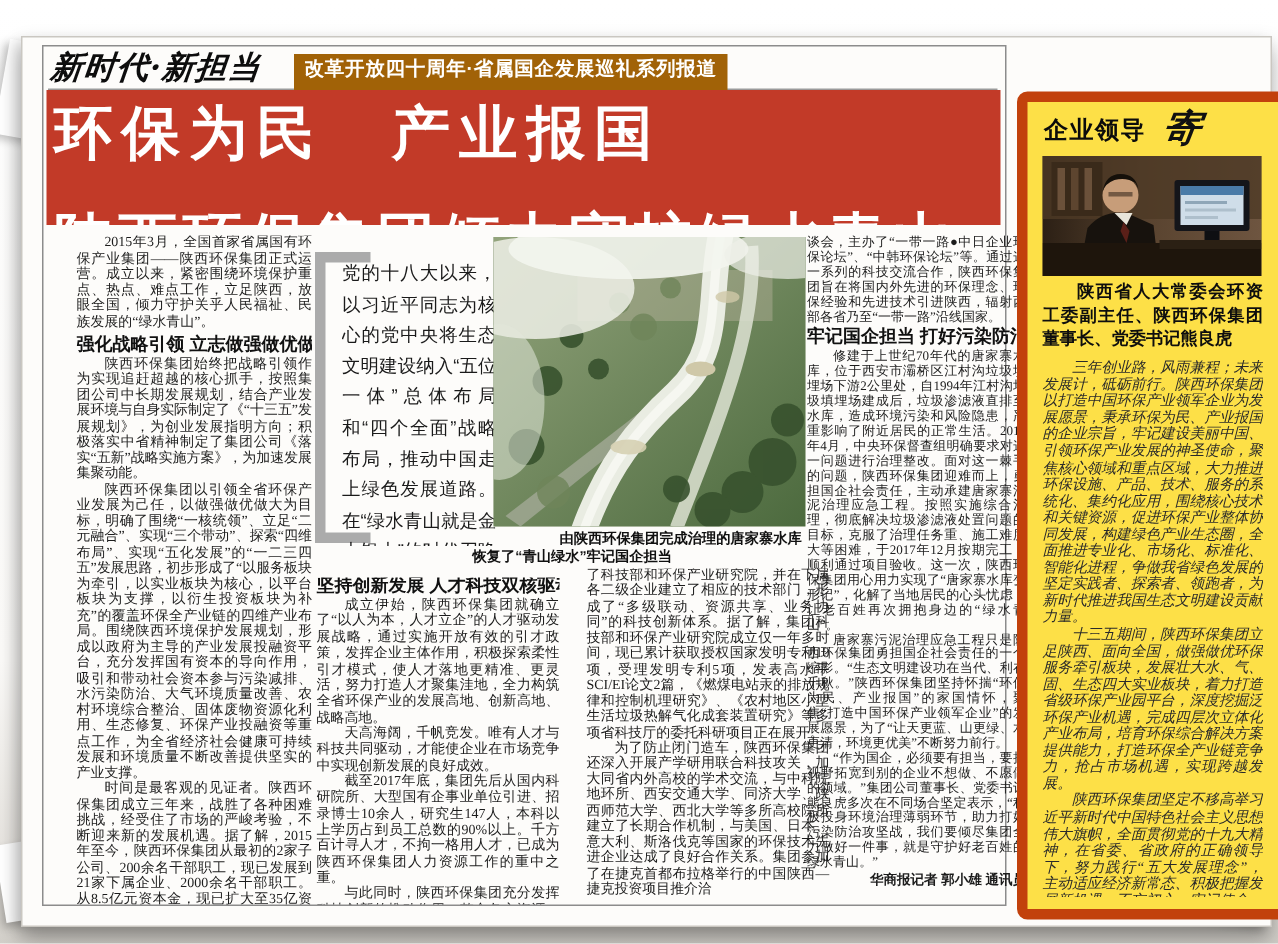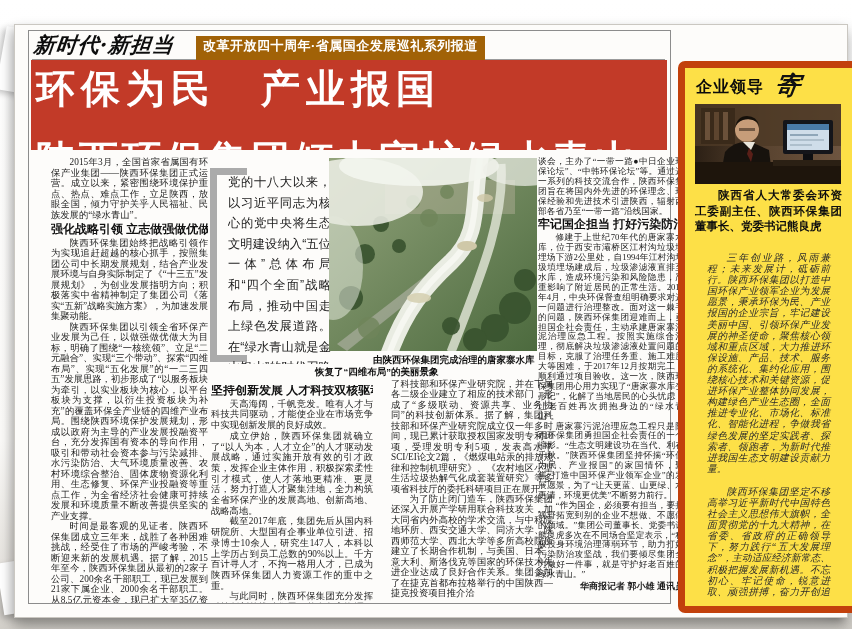--- a/index.html
+++ b/index.html
@@ -72,21 +72,21 @@
     font-weight:bold;font-size:16px;color:#0b0b0b;letter-spacing:1px;}
   .sb-script{position:absolute;left:88px;top:1px;font-family:"DejaVu Serif",serif;
     font-weight:bold;font-style:italic;font-size:25px;letter-spacing:9px;color:#111;
     transform:skewX(-8deg);}
   .sb-photo{position:absolute;left:10px;top:36px;width:146px;height:80px;background:#4a3829;overflow:hidden;}
   .sb-caption{position:absolute;left:10px;top:120px;width:147px;
     font-family:"Liberation Sans",sans-serif;font-weight:bold;font-size:11.5px;line-height:15.5px;
     text-indent:2em;text-align:justify;color:#0e0e0e;}
   .sb-body{position:absolute;left:10px;top:172px;width:147px;height:358px;
     font-style:italic;font-size:9.8px;line-height:11.1px;text-align:justify;color:#2a2a2a;overflow:hidden;}
-  .sb-body p{margin:12px;text-indent:2em;font-style:italic;}
+  .sb-body p{margin:0;text-indent:2em;font-style:italic;}
 </style>
 </head>
 <body>
 
 <div class="under-sheet us-tl"></div>
 <div class="under-sheet us-bl"></div>
 <div class="under-sheet us-br"></div>
 
 <div class="page">
 
@@ -146,26 +146,26 @@
             <circle cx="84" cy="44" r="7"></circle>
             <circle cx="40" cy="170" r="11"></circle>
             <circle cx="118" cy="34" r="7"></circle>
         </g>
         <ellipse cx="28" cy="34" rx="66" ry="34" fill="#eef0e8" opacity="0.85"></ellipse>
         <ellipse cx="90" cy="8" rx="80" ry="20" fill="#f3f5ee" opacity="0.9"></ellipse>
         <ellipse cx="4" cy="110" rx="30" ry="52" fill="#e2e7da" opacity="0.55"></ellipse>
         <ellipse cx="196" cy="12" rx="42" ry="16" fill="#eef0e8" opacity="0.7"></ellipse>
       </svg>
     </div>
-    <div class="caption">由陕西环保集团完成治理的唐家寨水库恢复了“四维布局”的美丽景象</div>
+    <div class="caption">由陕西环保集团完成治理的唐家寨水库恢复了“青山绿水”牢记国企担当</div>
 
     <div class="col c2">
       <div class="sub" style="margin-top:0">坚持创新发展 人才科技双核驱动</div>
+      <p>成立伊始，陕西环保集团就确立了“以人为本，人才立企”的人才驱动发展战略，通过实施开放有效的引才政策，发挥企业主体作用，积极探索柔性引才模式，使人才落地更精准、更灵活，努力打造人才聚集洼地，全力构筑全省环保产业的发展高地、创新高地、战略高地。</p>
       <p>天高海阔，千帆竞发。唯有人才与科技共同驱动，才能使企业在市场竞争中实现创新发展的良好成效。</p>
-      <p>成立伊始，陕西环保集团就确立了“以人为本，人才立企”的人才驱动发展战略，通过实施开放有效的引才政策，发挥企业主体作用，积极探索柔性引才模式，使人才落地更精准、更灵活，努力打造人才聚集洼地，全力构筑全省环保产业的发展高地、创新高地、战略高地。</p>
       <p>截至2017年底，集团先后从国内科研院所、大型国有企事业单位引进、招录博士10余人，研究生147人，本科以上学历占到员工总数的90%以上。千方百计寻人才，不拘一格用人才，已成为陕西环保集团人力资源工作的重中之重。</p>
       <p>与此同时，陕西环保集团充分发挥科技创新的推动作用，整合各方资源，成立</p>
     </div>
 
     <div class="col c3">
       <p style="text-indent:0">了科技部和环保产业研究院，并在下属各二级企业建立了相应的技术部门，形成了“多级联动、资源共享、业务协同”的科技创新体系。据了解，集团科技部和环保产业研究院成立仅一年多时间，现已累计获取授权国家发明专利10项，受理发明专利5项，发表高水平SCI/EI论文2篇，《燃煤电站汞的排放规律和控制机理研究》、《农村地区小型生活垃圾热解气化成套装置研究》等多项省科技厅的委托科研项目正在展开。</p>
       <p>为了防止闭门造车，陕西环保集团还深入开展产学研用联合科技攻关，加大同省内外高校的学术交流，与中科院地环所、西安交通大学、同济大学、陕西师范大学、西北大学等多所高校院所建立了长期合作机制，与美国、日本、意大利、斯洛伐克等国家的环保技术先进企业达成了良好合作关系。集团参加了在捷克首都布拉格举行的中国陕西—捷克投资项目推介洽</p>
     </div>
 
     <div class="col c4">
@@ -211,17 +211,18 @@
         <path d="M24,80 L30,48 Q40,36 56,38 L74,46 L78,80 Z" fill="#17120d"></path>
         <path d="M48,38 L56,46 L60,38 Z" fill="#e9e5da"></path>
         <path d="M54,44 L58,50 L56,58 L52,50 Z" fill="#5a1f18"></path>
         <rect x="0" y="58" width="146" height="22" fill="#1e150c"></rect>
         <rect x="78" y="56" width="68" height="6" fill="#2b2014"></rect>
       </svg>
     </div>
     <div class="sb-caption">陕西省人大常委会环资工委副主任、陕西环保集团董事长、党委书记熊良虎</div>
     <div class="sb-body">
       <p>三年创业路，风雨兼程；未来发展计，砥砺前行。陕西环保集团以打造中国环保产业领军企业为发展愿景，秉承环保为民、产业报国的企业宗旨，牢记建设美丽中国、引领环保产业发展的神圣使命，聚焦核心领域和重点区域，大力推进环保设施、产品、技术、服务的系统化、集约化应用，围绕核心技术和关键资源，促进环保产业整体协同发展，构建绿色产业生态圈，全面推进专业化、市场化、标准化、智能化进程，争做我省绿色发展的坚定实践者、探索者、领跑者，为新时代推进我国生态文明建设贡献力量。</p>
+      <p>十三五期间，陕西环保集团立足陕西、面向全国，做强做优环保服务牵引板块，发展壮大水、气、固、生态四大实业板块，着力打造省级环保产业园平台，深度挖掘泛环保产业机遇，完成四层次立体化产业布局，培育环保综合解决方案提供能力，打造环保全产业链竞争力，抢占市场机遇，实现跨越发展。</p>
       <p>陕西环保集团坚定不移高举习近平新时代中国特色社会主义思想伟大旗帜，全面贯彻党的十九大精神，在省委、省政府的正确领导下，努力践行“五大发展理念”，主动适应经济新常态、积极把握发展新机遇。不忘初心、牢记使命，锐意进取、顽强拼搏，奋力开创追赶超越新篇章！</p>
     </div>
   </div>
 
 </div>
 
 </body></html>

